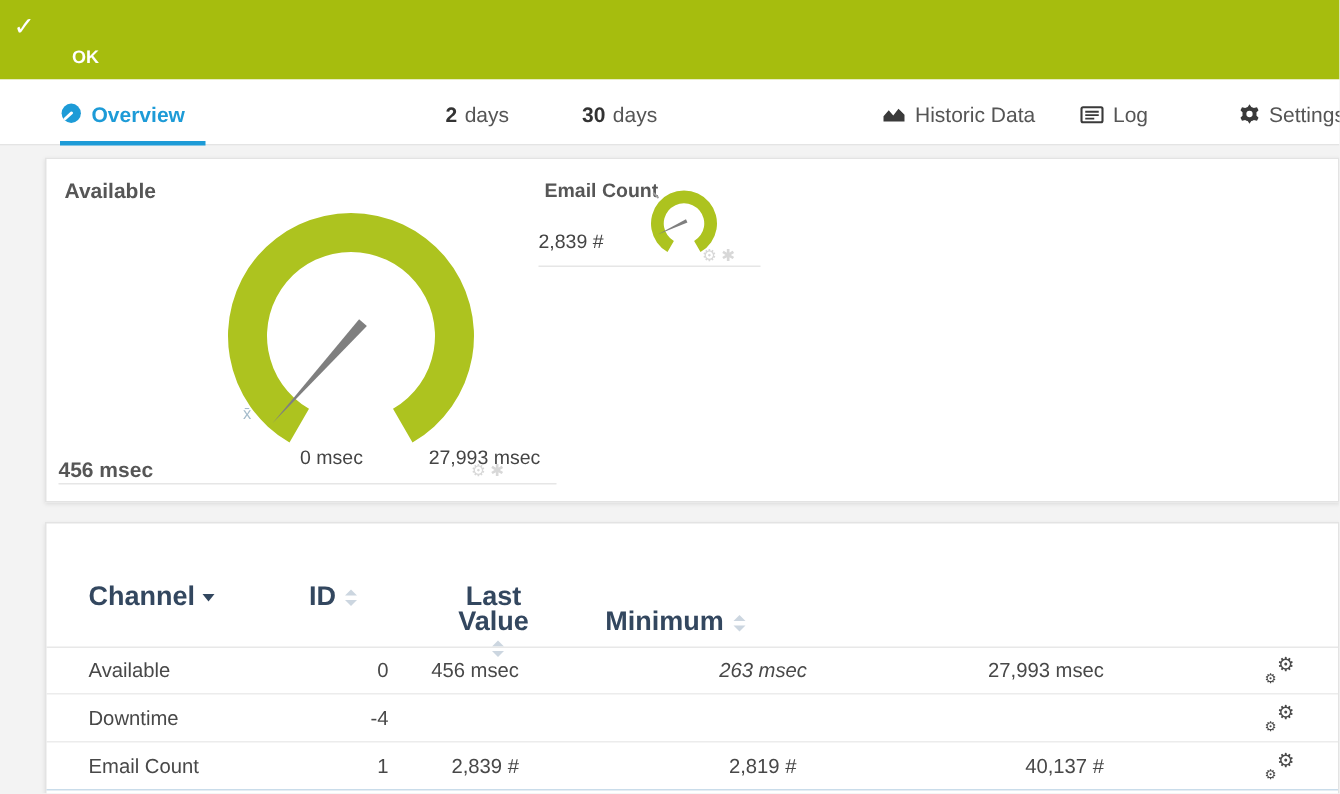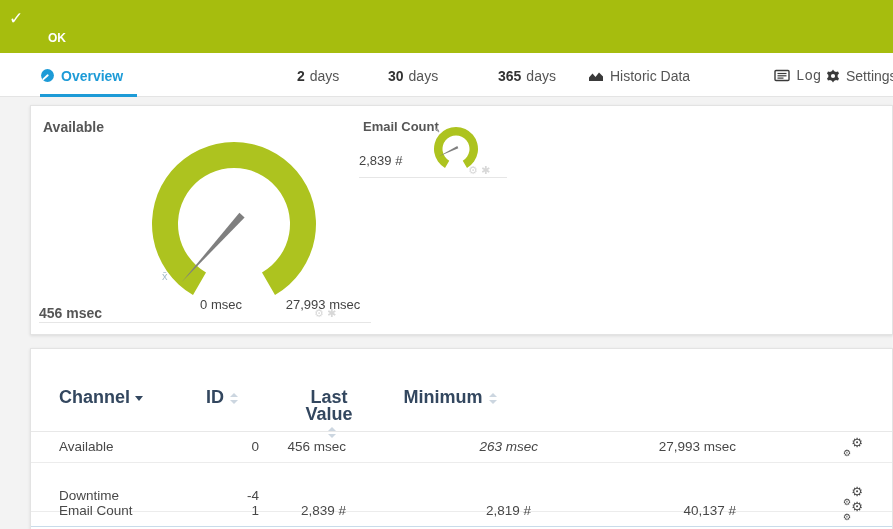--- a/index.html
+++ b/index.html
@@ -98,29 +98,26 @@
         <circle cx="7" cy="7" r="6" fill="#1d9bd7"></circle>
         <line x1="7.2" y1="6.8" x2="3.2" y2="10.4" stroke="#fff" stroke-width="1.8" stroke-linecap="round"></line>
       </svg><span>Overview</span>
   </div>
   <div class="tab" style="left:297px;">
     <span class="num">2</span><span>days</span>
   </div>
   <div class="tab" style="left:388px;">
     <span class="num">30</span><span>days</span>
   </div>
-  <div class="tab" style="left:498px;">
-    <span class="num">365</span><span>days</span>
-  </div>
   <div class="tab" style="left:588px;">
     <svg class="ticon" width="16" height="14" viewBox="0 0 16 14">
         <path d="M1,12 L1,8.5 L4.5,4.5 L7.5,8 L11,3.5 L15,7.5 L15,12 Z" fill="#3a3a3a"></path>
       </svg><span>Historic Data</span>
   </div>
-  <div class="tab" style="left:774px;font-family:Liberation Mono, monospace;">
+  <div class="tab" style="left:720px;">
     <svg class="ticon" width="16" height="13" viewBox="0 0 16 13">
         <rect x="1" y="1.5" width="14" height="10" rx="1" fill="none" stroke="#3a3a3a" stroke-width="1.4"></rect>
         <line x1="3.5" y1="4.5" x2="12.5" y2="4.5" stroke="#3a3a3a" stroke-width="1.2"></line>
         <line x1="3.5" y1="6.8" x2="12.5" y2="6.8" stroke="#3a3a3a" stroke-width="1.2"></line>
         <line x1="3.5" y1="9.1" x2="9.5" y2="9.1" stroke="#3a3a3a" stroke-width="1.2"></line>
       </svg><span>Log</span>
   </div>
   <div class="tab" style="left:826px;">
     <svg class="ticon" width="14" height="14" viewBox="0 0 14 14">
         <path d="M7 0.5 L8.2 2.3 A5 5 0 0 1 9.9 3 L12 2.5 L13 4.5 L11.6 6 A5 5 0 0 1 11.6 8 L13 9.5 L12 11.5 L9.9 11 A5 5 0 0 1 8.2 11.7 L7 13.5 L5.8 11.7 A5 5 0 0 1 4.1 11 L2 11.5 L1 9.5 L2.4 8 A5 5 0 0 1 2.4 6 L1 4.5 L2 2.5 L4.1 3 A5 5 0 0 1 5.8 2.3 Z" fill="#3a3a3a"></path>
@@ -156,37 +153,37 @@
     </svg>
     <div class="faint-icons" style="left:437px; top:58px;"><span>⚙</span><span>✱</span></div>
     <div class="g-mini-divider" style="left:328px; top:71px; width:148px;"></div>
   </div>
 
   <div class="panel chtable">
 
     <div class="th" style="left:28px;"><span>Channel</span><span class="sort-desc"></span></div>
     <div class="th r" style="left:150px; width:82px;"><span>ID</span><span class="sort"></span></div>
     <div class="th c" style="left:268px; width:60px;"><span>Last Value</span><span class="sort"></span></div>
-    <div class="th r" style="left:330px; width:178px;"><span>Minimum</span><span class="sort"></span></div>
+    <div class="th r" style="left:330px; width:178px;margin-top:17px;"><span>Minimum</span><span class="sort"></span></div>
     <div class="hdr-sep"></div>
 
     <div class="trow" style="top:82px;">
       <div class="td" style="left:28px;">Available</div>
       <div class="td r" style="left:150px; width:78px;">0</div>
       <div class="td r" style="left:220px; width:95px;">456 msec</div>
       <div class="td r" style="left:332px; width:175px;font-style:italic;">263 msec</div>
       <div class="td r" style="left:515px; width:190px;">27,993 msec</div>
       <span class="gearpair row-gear">
           <span class="g1">⚙</span>
           <span class="g2">⚙</span>
         </span>
       <div class="sep"></div>
     </div>
 
-    <div class="trow" style="top:131px;">
+    <div class="trow" style="top:114px;">
       <div class="td" style="left:28px;">Downtime</div>
       <div class="td r" style="left:150px; width:78px;">-4</div>
       <div class="td r" style="left:220px; width:95px;"></div>
       <div class="td r" style="left:325px; width:175px;"></div>
       <div class="td r" style="left:515px; width:190px;"></div>
       <span class="gearpair row-gear">
           <span class="g1">⚙</span>
           <span class="g2">⚙</span>
         </span>
       <div class="sep"></div>

